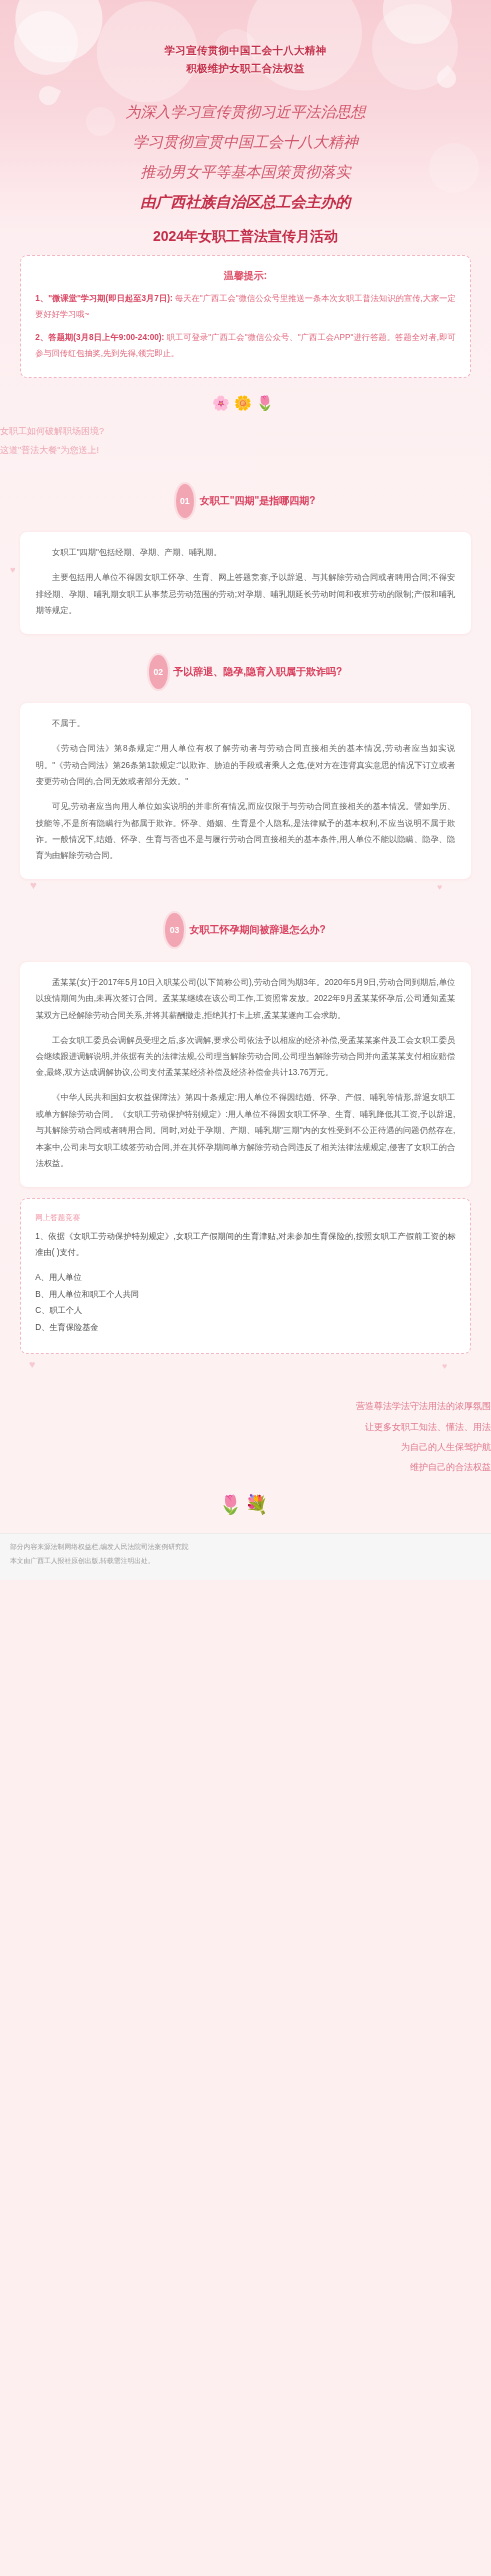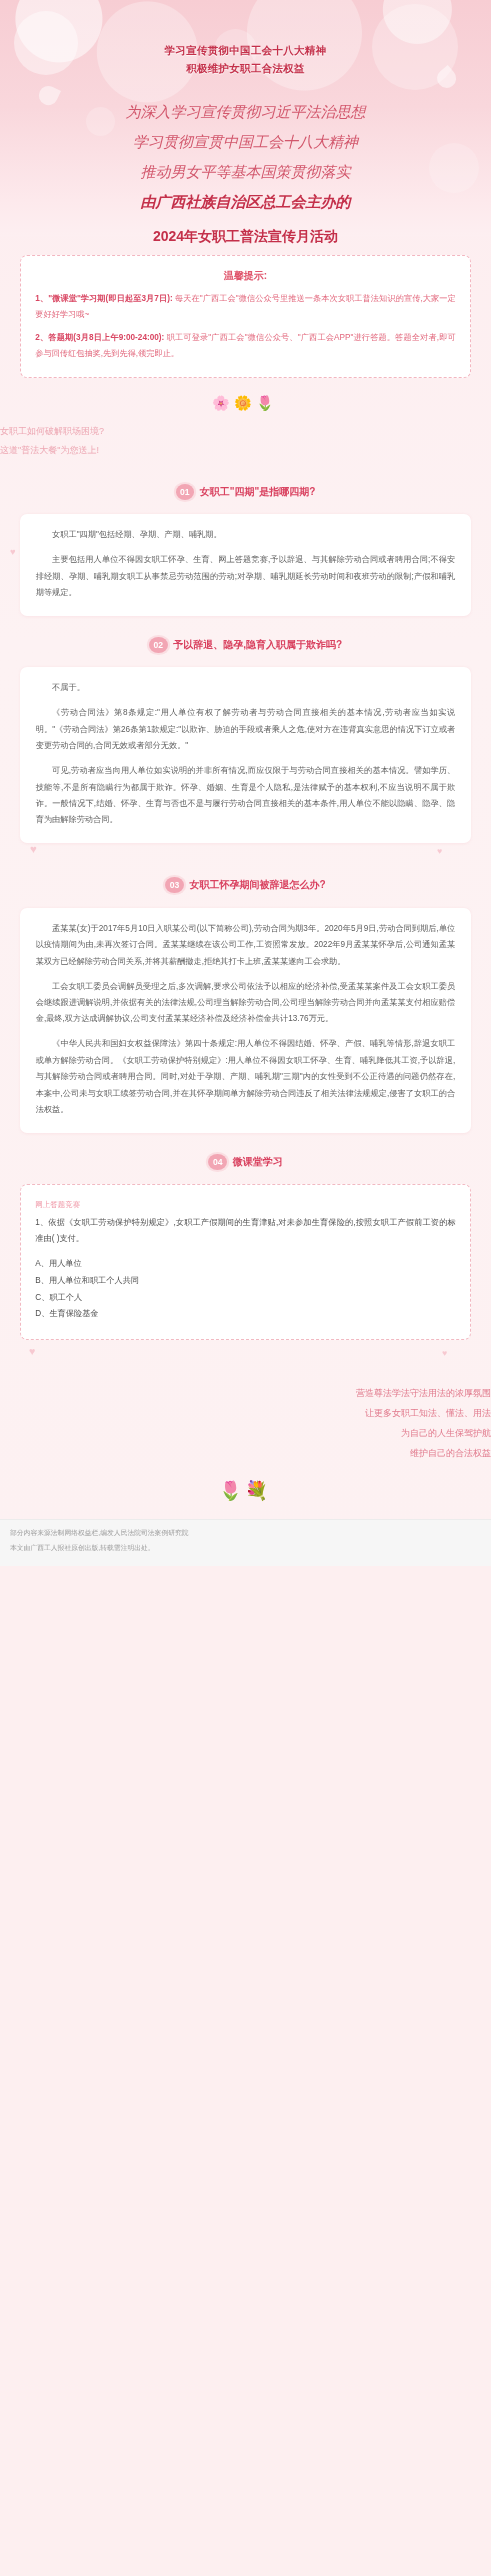--- a/index.html
+++ b/index.html
@@ -121,21 +121,21 @@
 
   
   .q-head {
     display: flex;
     align-items: center;
     justify-content: center;
     gap: 5.7px;
     padding: 21.4px 0 2.9px;
   }
   .q-num {
-    width: 18.6px; height: 16px;
+    width: 18.6px; height: 34px;
     flex: 0 0 18.6px;
     border-radius: 50%;
     background: #f2a6b4;
     color: #fff;
     font-size: 8.6px;
     font-weight: bold;
     display: flex; align-items: center; justify-content: center;
     box-shadow: 0 0 0 2.1px rgba(242,166,180,.25);
   }
   .q-text {
@@ -311,24 +311,20 @@
   <div class="q-head">
     <span class="q-num">03</span>
     <span class="q-text">女职工怀孕期间被辞退怎么办?</span>
   </div>
   <div class="card">
     <p>孟某某(女)于2017年5月10日入职某公司(以下简称公司),劳动合同为期3年。2020年5月9日,劳动合同到期后,单位以疫情期间为由,未再次签订合同。孟某某继续在该公司工作,工资照常发放。2022年9月孟某某怀孕后,公司通知孟某某双方已经解除劳动合同关系,并将其薪酬撤走,拒绝其打卡上班,孟某某遂向工会求助。</p>
     <p>工会女职工委员会调解员受理之后,多次调解,要求公司依法予以相应的经济补偿,受孟某某案件及工会女职工委员会继续跟进调解说明,并依据有关的法律法规,公司理当解除劳动合同,公司理当解除劳动合同并向孟某某支付相应赔偿金,最终,双方达成调解协议,公司支付孟某某经济补偿及经济补偿金共计13.76万元。</p>
     <p>《中华人民共和国妇女权益保障法》第四十条规定:用人单位不得因结婚、怀孕、产假、哺乳等情形,辞退女职工或单方解除劳动合同。《女职工劳动保护特别规定》:用人单位不得因女职工怀孕、生育、哺乳降低其工资,予以辞退,与其解除劳动合同或者聘用合同。同时,对处于孕期、产期、哺乳期"三期"内的女性受到不公正待遇的问题仍然存在,本案中,公司未与女职工续签劳动合同,并在其怀孕期间单方解除劳动合同违反了相关法律法规规定,侵害了女职工的合法权益。</p>
   </div>
 
-  <div class="q-head">
-    <span class="q-num">04</span>
-    <span class="q-text">微课堂学习</span>
-  </div>
   <div class="quiz">
     <span class="quiz-tag">网上答题竞赛</span>
     <p class="quiz-q">1、依据《女职工劳动保护特别规定》,女职工产假期间的生育津贴,对未参加生育保险的,按照女职工产假前工资的标准由( )支付。</p>
     <div class="quiz-opt">A、用人单位</div>
     <div class="quiz-opt">B、用人单位和职工个人共同</div>
     <div class="quiz-opt">C、职工个人</div>
     <div class="quiz-opt">D、生育保险基金</div>
   </div>
 
   <div style="position:relative;height:18.6px;">

